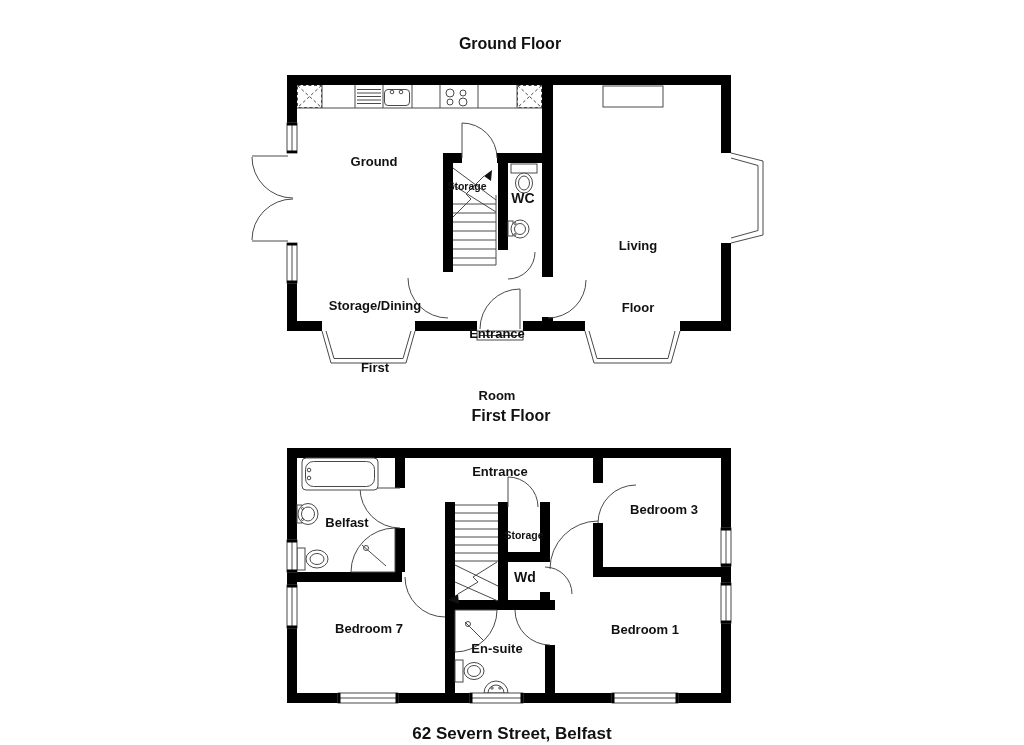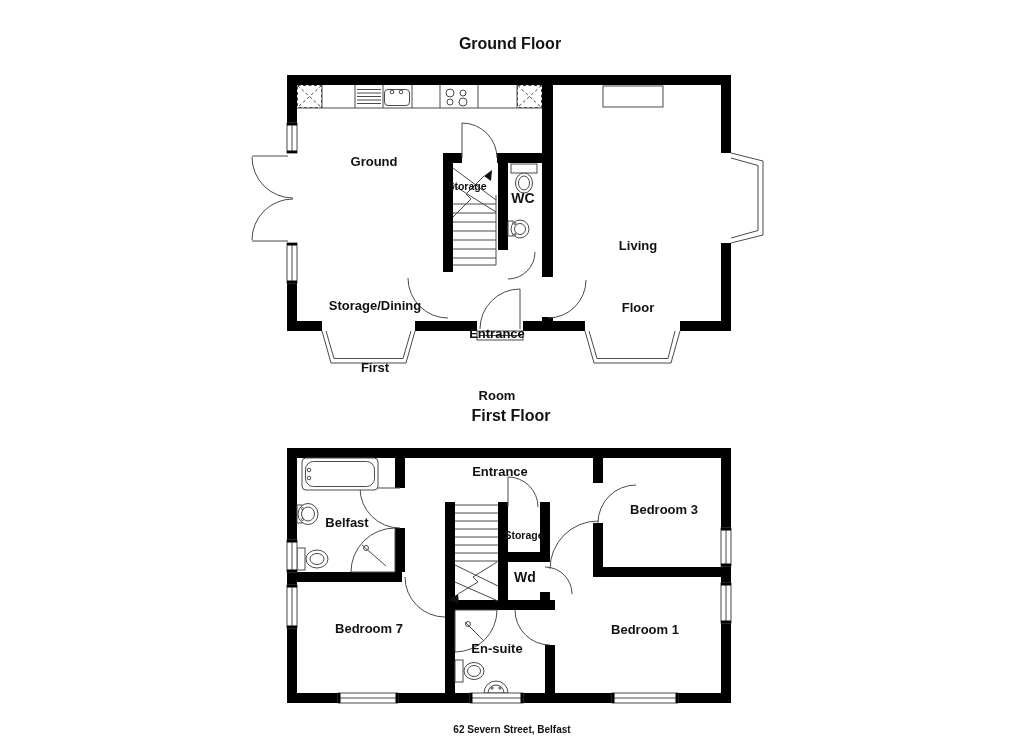--- a/index.html
+++ b/index.html
@@ -6,21 +6,21 @@
   .canvas{position:relative;width:1024px;height:745px;background:var(--bg,#fff);
           font-family:"Liberation Sans",sans-serif;overflow:hidden;}
   svg{position:absolute;left:0;top:0;}
   .wall{fill:var(--wall,#000);}
   .t{stroke:var(--line,#4a4a4a);stroke-width:1;fill:none;}
   .tf{stroke:var(--line,#4a4a4a);stroke-width:1;fill:#fff;}
   .dash{stroke-dasharray:3 2.5;}
   .lbl{position:absolute;transform:translateX(-50%);font-weight:bold;color:var(--text,#111);
        white-space:nowrap;text-align:center;line-height:1.06;}
   .f16{font-size:16px;}
-  .f15{font-size:10px;}
+  .f15{font-size:17px;}
   .f14{font-size:14px;text-align:center;}
   .f13{font-size:13px;}
   .f10{font-size:10.5px;margin-top:11px;}
   .lbl span{display:block;margin-top:48px;}
 </style>
 </head>
 <body>
 
 <div class="canvas">
 

